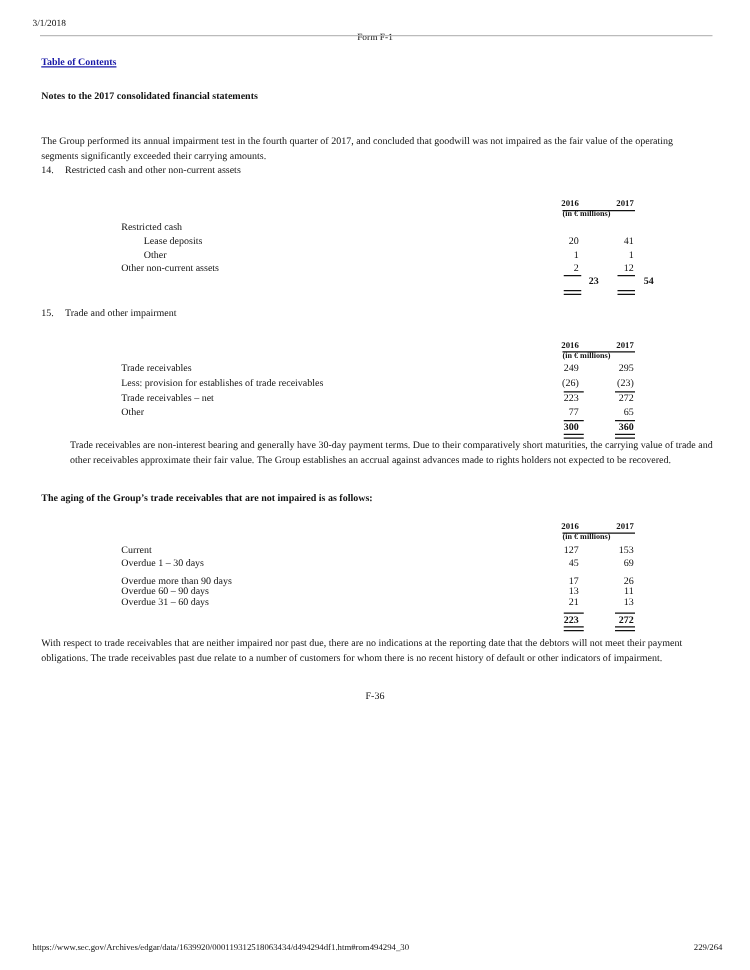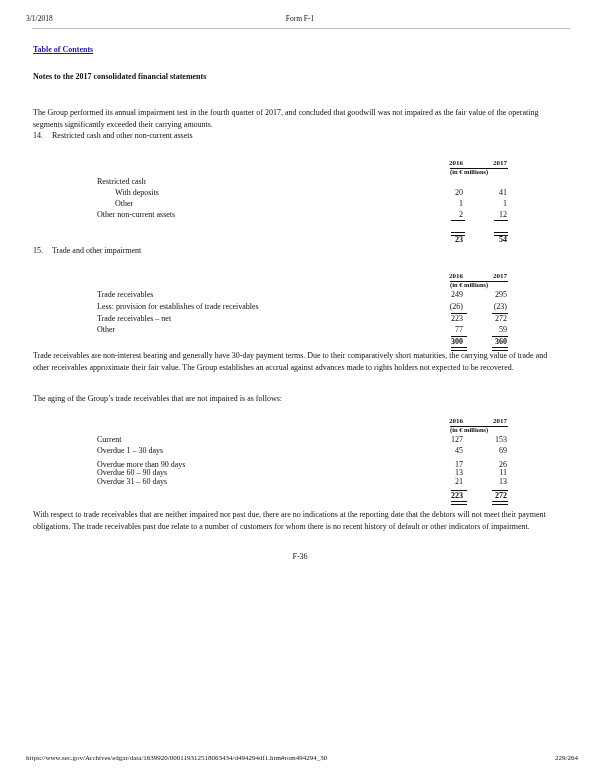--- a/index.html
+++ b/index.html
@@ -1,21 +1,21 @@
 <!DOCTYPE html>
 <html><head>
 <meta charset="utf-8">
 <style>
   html, body { margin: 0; padding: 0; background: #ffffff; }
   body {
     width: 600px; height: 776px; position: relative; overflow: hidden;
     font-family: "Liberation Serif", "DejaVu Serif", serif; color: #111;
   }
   .hdr-date { position: absolute; left: 26px; top: 14px; font-size: 7.5px; }
-  .hdr-title { position: absolute; left: 0; width: 600px; top: 14px; text-align: center; font-size: 7.5px; }
+  .hdr-title { position: absolute; left: 0; width: 600px; top: 25px; text-align: center; font-size: 7.5px; }
   .hdr-rule { position: absolute; left: 32px; right: 30px; top: 28px; border-top: 1px solid #bbb; }
   .toc { position: absolute; left: 33px; top: 45px; font-size: 8px; font-weight: bold; color: #1a1aa8; text-decoration: underline; }
   .notes-title { position: absolute; left: 33px; top: 72px; font-size: 8px; font-weight: bold; }
   .para { position: absolute; left: 33px; width: 530px; font-size: 8px; line-height: 11.5px; }
   .sec { position: absolute; left: 33px; font-size: 8px; font-weight: normal; }
   .sec .num { display: inline-block; width: 19px; }
   .tbl { position: absolute; left: 0; width: 600px; font-size: 8px; }
   .row { position: absolute; left: 0; width: 476px; height: 11px; }
   .lbl { position: absolute; left: 97px; white-space: nowrap; }
   .lbl.ind { left: 115px; }
@@ -48,37 +48,37 @@
 <div class="tbl">
   <div class="yr" style="left:433px; top:159px;">2016</div>
   <div class="yr" style="left:477px; top:159px;">2017</div>
   <div class="hline" style="left:450px; width:58px; top:168px;"></div>
   <div class="unit" style="top:168px;">(in € millions)</div>
 
   <div class="row" style="top:177px;">
     <span class="lbl">Restricted cash</span>
   </div>
   <div class="row" style="top:188px;">
-    <span class="lbl ind">With deposits</span>
+    <span class="lbl ind">Lease deposits</span>
     <span class="v c1">20</span>
     <span class="v c2">41</span>
   </div>
   <div class="row" style="top:199px;">
     <span class="lbl ind">Other</span>
     <span class="v c1">1</span>
     <span class="v c2">1</span>
   </div>
   <div class="row" style="top:210px;">
     <span class="lbl">Other non-current assets</span>
     <span class="v c1">2</span>
     <span class="v c2">12</span>
   </div>
   <div class="hline" style="left:451px; width:14px; top:220px;"></div>
   <div class="hline" style="left:494px; width:14px; top:220px;"></div>
-  <div class="row bold" style="top:235px;">
+  <div class="row bold" style="top:220px;margin-left:16px;">
     <span class="v c1">23</span>
     <span class="v c2">54</span>
   </div>
   <div class="dline" style="left:451px; width:14px; top:232px;"></div>
   <div class="dline" style="left:494px; width:14px; top:232px;"></div>
 </div>
 
 <div class="sec" style="top:246px;">
   <span class="num">15.</span><span>Trade and other impairment</span>
 </div>
@@ -101,34 +101,34 @@
   <div class="hline" style="left:451px; width:16px; top:313px;"></div>
   <div class="hline" style="left:492px; width:16px; top:313px;"></div>
   <div class="row" style="top:314px;">
     <span class="lbl">Trade receivables – net</span>
     <span class="v c1">223</span>
     <span class="v c2">272</span>
   </div>
   <div class="row" style="top:325px;">
     <span class="lbl">Other</span>
     <span class="v c1">77</span>
-    <span class="v c2">59</span>
+    <span class="v c2">65</span>
   </div>
   <div class="hline" style="left:451px; width:16px; top:336px;"></div>
   <div class="hline" style="left:492px; width:16px; top:336px;"></div>
   <div class="row bold" style="top:337px;">
     <span class="v c1">300</span>
     <span class="v c2">360</span>
   </div>
   <div class="dline" style="left:451px; width:16px; top:347px;"></div>
   <div class="dline" style="left:492px; width:16px; top:347px;"></div>
 </div>
 
-<div class="para" style="top:350px;">Trade receivables are non-interest bearing and generally have 30-day payment terms. Due to their comparatively short maturities, the carrying value of trade and other receivables approximate their fair value. The Group establishes an accrual against advances made to rights holders not expected to be recovered.</div>
-<div class="para" style="top:393px;">The aging of the Group’s trade receivables that are not impaired is as follows:</div>
+<div class="para" style="top:350px;margin-left:23px;">Trade receivables are non-interest bearing and generally have 30-day payment terms. Due to their comparatively short maturities, the carrying value of trade and other receivables approximate their fair value. The Group establishes an accrual against advances made to rights holders not expected to be recovered.</div>
+<div class="para" style="top:393px;font-weight:bold;">The aging of the Group’s trade receivables that are not impaired is as follows:</div>
 
 <div class="tbl">
   <div class="yr" style="left:433px; top:417px;">2016</div>
   <div class="yr" style="left:477px; top:417px;">2017</div>
   <div class="hline" style="left:450px; width:58px; top:426px;"></div>
   <div class="unit" style="top:426px;">(in € millions)</div>
 
   <div class="row" style="top:435px;">
     <span class="lbl">Current</span>
     <span class="v c1">127</span>

